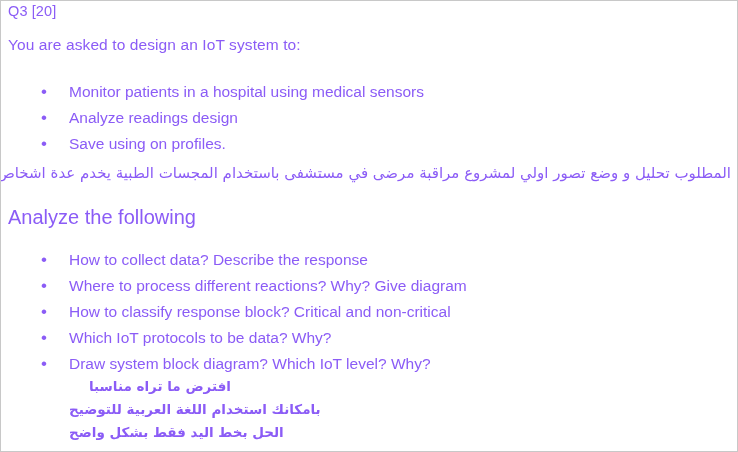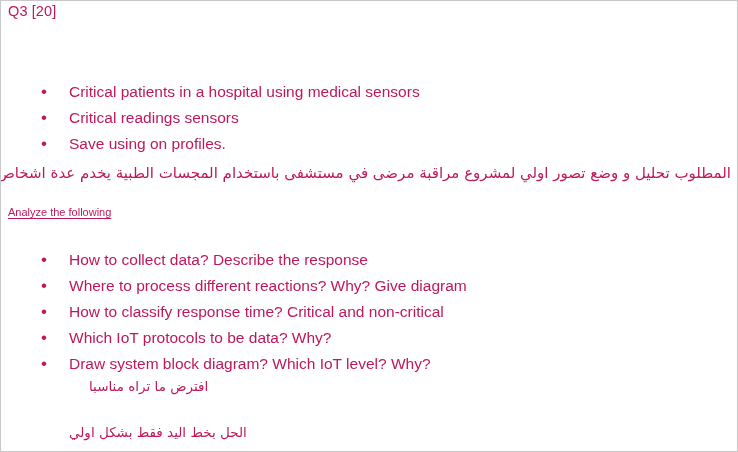--- a/index.html
+++ b/index.html
@@ -10,21 +10,21 @@
   }
   #page {
     position: relative;
     width: 738px;
     height: 452px;
     background: #ffffff;
     border: 1px solid #c8c8c8;
     box-sizing: border-box;
     overflow: hidden;
     font-family: "Liberation Sans", "DejaVu Sans", sans-serif;
-    color: #be185d;
+    color: #8b5cf6;
     -webkit-font-smoothing: antialiased;
   }
 
   
   .line {
     position: absolute;
     white-space: nowrap;
     line-height: 1.0;
   }
   .q-head {
@@ -35,22 +35,21 @@
   }
   .intro {
     left: 7px;
     top: 36px;
     font-size: 15.5px;
     letter-spacing: 0.1px;
   }
   .section-head {
     left: 7px;
     top: 206px;
-    font-size: 11px;
-    text-decoration: underline;
+    font-size: 20px;
     text-underline-offset: 2px;
   }
 
   
   .bullet-list {
     position: absolute;
     left: 0;
     margin: 0;
     padding: 0;
     list-style: none;
@@ -93,41 +92,43 @@
   }
   #arabic-main {
     right: 6px;
     top: 161px;
     font-size: 15px;
     line-height: 22px;
   }
   .arabic-note {
     font-size: 13.5px;
     line-height: 22px;
+    font-weight: bold;
   }
   #arabic-note-0 { left: 88px; top: 374px; }
   #arabic-note-1 { left: 68px; top: 397px; }
   #arabic-note-2 { left: 68px; top: 420px; }
 </style>
 </head>
 <body>
 
 <div id="page">
 
   <div class="line q-head">Q3 [20]</div>
 
+  <div class="line intro">You are asked to design an IoT system to:</div>
 
   <ul class="bullet-list" id="list-design">
     <li class="bullet-item">
       <span class="bullet-dot">•</span>
-      <span class="bullet-text">Critical patients in a hospital using medical sensors</span>
+      <span class="bullet-text">Monitor patients in a hospital using medical sensors</span>
     </li>
     <li class="bullet-item">
       <span class="bullet-dot">•</span>
-      <span class="bullet-text">Critical readings sensors</span>
+      <span class="bullet-text">Analyze readings design</span>
     </li>
     <li class="bullet-item">
       <span class="bullet-dot">•</span>
       <span class="bullet-text">Save using on profiles.</span>
     </li>
   </ul>
 
   <div class="arabic" id="arabic-main">المطلوب تحليل و وضع تصور اولي لمشروع مراقبة مرضى في مستشفى باستخدام المجسات الطبية يخدم عدة اشخاص</div>
 
   <div class="line section-head">Analyze the following</div>
@@ -136,28 +137,29 @@
     <li class="bullet-item">
       <span class="bullet-dot">•</span>
       <span class="bullet-text">How to collect data? Describe the response</span>
     </li>
     <li class="bullet-item">
       <span class="bullet-dot">•</span>
       <span class="bullet-text">Where to process different reactions? Why? Give diagram</span>
     </li>
     <li class="bullet-item">
       <span class="bullet-dot">•</span>
-      <span class="bullet-text">How to classify response time? Critical and non-critical</span>
+      <span class="bullet-text">How to classify response block? Critical and non-critical</span>
     </li>
     <li class="bullet-item">
       <span class="bullet-dot">•</span>
       <span class="bullet-text">Which IoT protocols to be data? Why?</span>
     </li>
     <li class="bullet-item">
       <span class="bullet-dot">•</span>
       <span class="bullet-text">Draw system block diagram? Which IoT level? Why?</span>
     </li>
   </ul>
 
   <div class="arabic arabic-note" id="arabic-note-0">افترض ما تراه مناسبا</div>
-  <div class="arabic arabic-note" id="arabic-note-2">الحل بخط اليد فقط بشكل اولي</div>
+  <div class="arabic arabic-note" id="arabic-note-1">بامكانك استخدام اللغة العربية للتوضيح</div>
+  <div class="arabic arabic-note" id="arabic-note-2">الحل بخط اليد فقط بشكل واضح</div>
 
 </div>
 
 </body></html>

